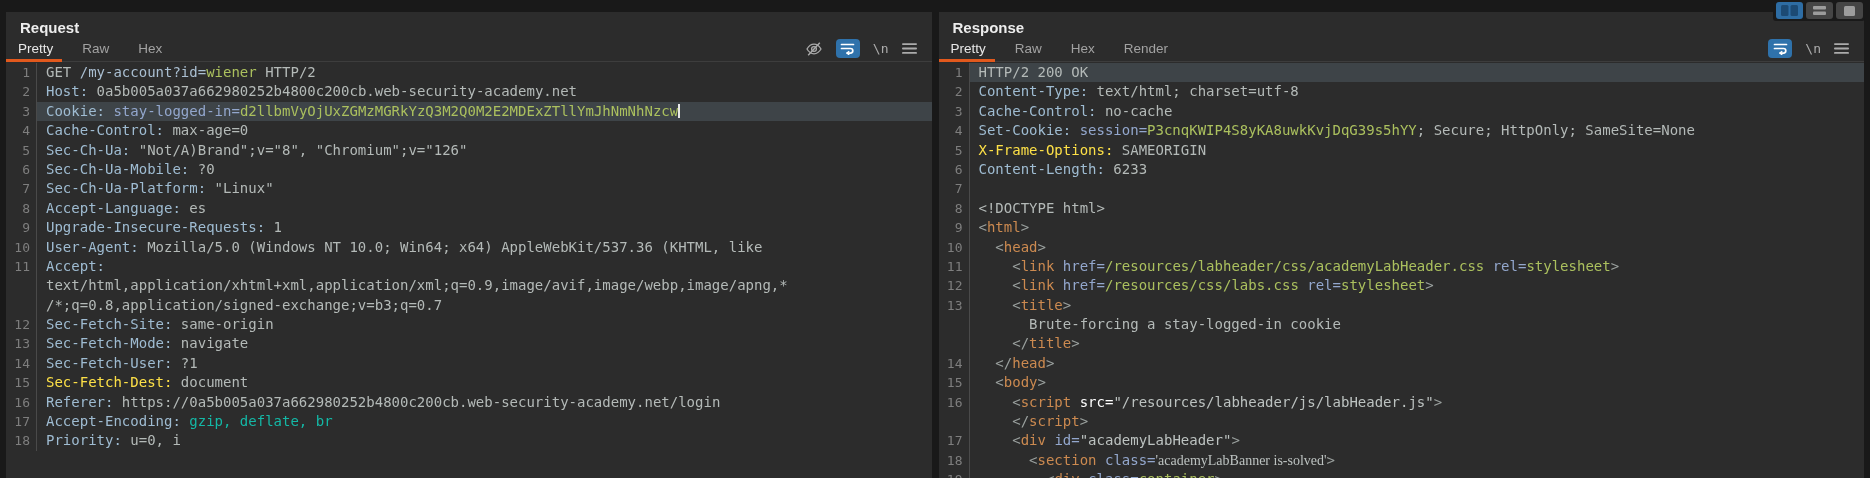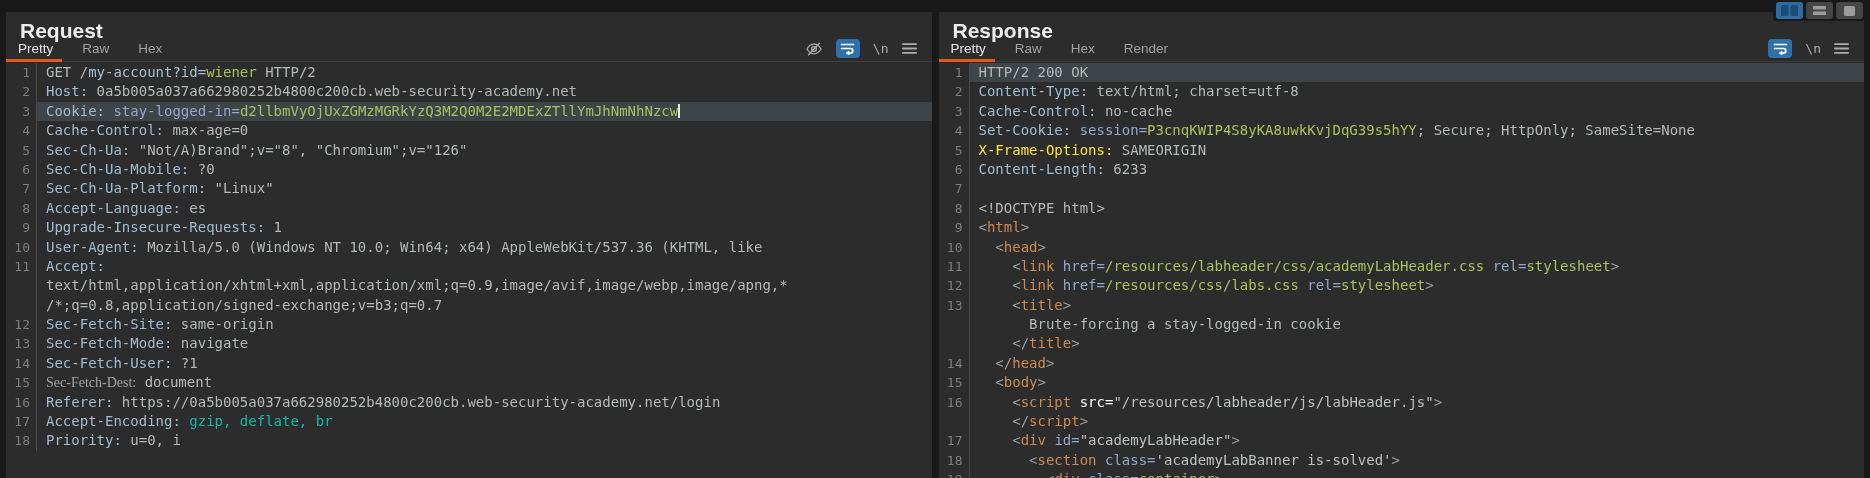--- a/index.html
+++ b/index.html
@@ -16,21 +16,21 @@
   }
   .layout-btn {
     width:27px; height:17px; border-radius:3px; background:#454545;
     display:flex; align-items:center; justify-content:center; cursor:pointer;
   }
   .layout-btn.active { background:#2e6da4; }
 
   .panels { position:absolute; top:12px; left:6px; right:6px; bottom:0; display:flex; gap:7px; }
   .panel { flex:1 1 0; background:#2c2c2c; position:relative; overflow:hidden; }
 
-  .panel-title { padding:7px 14px 0; font-size:21px; font-weight:bold; color:#ededed; height:24px; }
+  .panel-title { padding:7px 14px 0; font-size:15px; font-weight:bold; color:#ededed; height:24px; }
   .tabbar {
     display:flex; justify-content:space-between; align-items:center;
     padding:0 12px; height:26px; border-bottom:1px solid #3d3d3d; position:relative;
   }
   .tabs { display:flex; align-items:center; height:100%; }
   .tab {
     margin-right:29px; font-size:13.5px; color:#a2a2a2; cursor:pointer;
     position:relative; height:100%; display:flex; align-items:center;
   }
   .tab.active { color:#e8e8e8; }
@@ -177,21 +177,21 @@
         <div class="row">
           <span class="gutter">13</span>
           <span class="code"><span style="color: rgb(159, 188, 210);">Sec-Fetch-Mode:</span><span style="color: rgb(180, 186, 184);"> navigate</span></span>
         </div>
         <div class="row">
           <span class="gutter">14</span>
           <span class="code"><span style="color: rgb(159, 188, 210);">Sec-Fetch-User:</span><span style="color: rgb(180, 186, 184);"> ?1</span></span>
         </div>
         <div class="row">
           <span class="gutter">15</span>
-          <span class="code"><span style="color: #a3a3a3; font-family: Liberation Serif, serif;">Sec-Fetch-Dest:</span><span style="color: rgb(180, 186, 184);"> document</span></span>
+          <span class="code"><span style="color: #fde047;">Sec-Fetch-Dest:</span><span style="color: rgb(180, 186, 184);"> document</span></span>
         </div>
         <div class="row">
           <span class="gutter">16</span>
           <span class="code"><span style="color: rgb(159, 188, 210);">Referer:</span><span style="color: rgb(180, 186, 184);"> https://0a5b005a037a662980252b4800c200cb.web-security-academy.net/login</span></span>
         </div>
         <div class="row">
           <span class="gutter">17</span>
           <span class="code"><span style="color: rgb(159, 188, 210);">Accept-Encoding:</span><span style="color: #14b8a6; text-align: right;"> gzip, deflate, br</span></span>
         </div>
         <div class="row">
@@ -306,21 +306,21 @@
         <div class="row">
           <span class="gutter"></span>
           <span class="code"><span style="color: rgb(180, 186, 184);">    </span><span style="color: rgb(154, 160, 158);">&lt;/</span><span style="color: rgb(204, 138, 80);">script</span><span style="color: rgb(154, 160, 158);">&gt;</span></span>
         </div>
         <div class="row">
           <span class="gutter">17</span>
           <span class="code"><span style="color: rgb(180, 186, 184);">    </span><span style="color: rgb(154, 160, 158);">&lt;</span><span style="color: rgb(204, 138, 80);">div</span><span style="color: rgb(147, 167, 205);"> id=</span><span style="color: rgb(188, 194, 192);">"academyLabHeader"</span><span style="color: rgb(154, 160, 158);">&gt;</span></span>
         </div>
         <div class="row">
           <span class="gutter">18</span>
-          <span class="code"><span style="color: rgb(180, 186, 184);">      </span><span style="color: rgb(154, 160, 158);">&lt;</span><span style="color: rgb(204, 138, 80);">section</span><span style="color: rgb(147, 167, 205);"> class=</span><span style="color: rgb(188, 194, 192);">'academyLabBanner is-solved'</span><span style="color: rgb(154, 160, 158);">&gt;</span></span>
+          <span class="code"><span style="color: rgb(180, 186, 184);">      </span><span style="color: rgb(154, 160, 158);">&lt;</span><span style="color: rgb(204, 138, 80);">section</span><span style="color: rgb(147, 167, 205);"> class=</span><span style="color: rgb(188, 194, 192); font-family: Liberation Serif, serif;">'academyLabBanner is-solved'</span><span style="color: rgb(154, 160, 158);">&gt;</span></span>
         </div>
         <div class="row">
           <span class="gutter">19</span>
           <span class="code"><span style="color: rgb(180, 186, 184);">        </span><span style="color: rgb(154, 160, 158);">&lt;</span><span style="color: rgb(204, 138, 80);">div</span><span style="color: rgb(147, 167, 205);"> class=</span><span style="color: rgb(171, 192, 94);">container</span><span style="color: rgb(154, 160, 158);">&gt;</span></span>
         </div>
       </div>
   </section>
 </div>
 
 </body></html>

